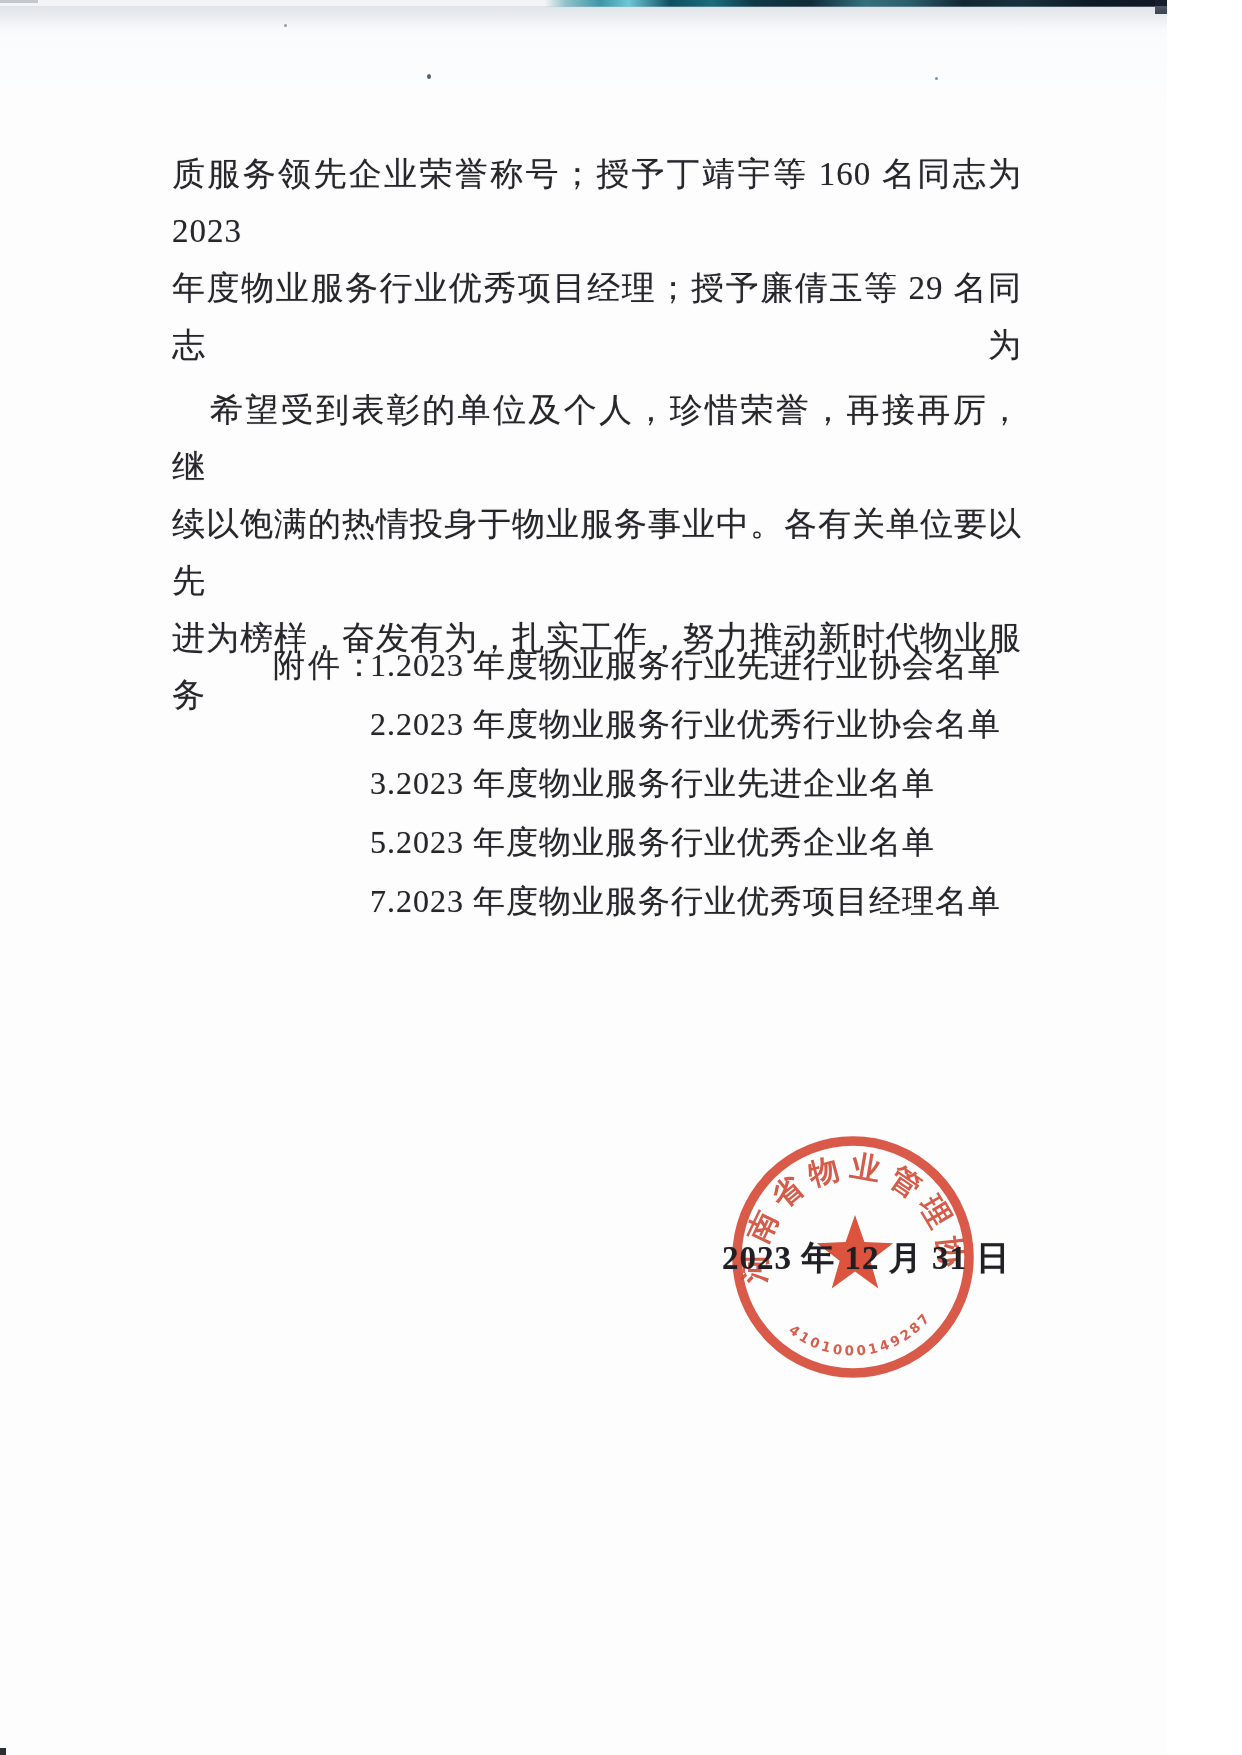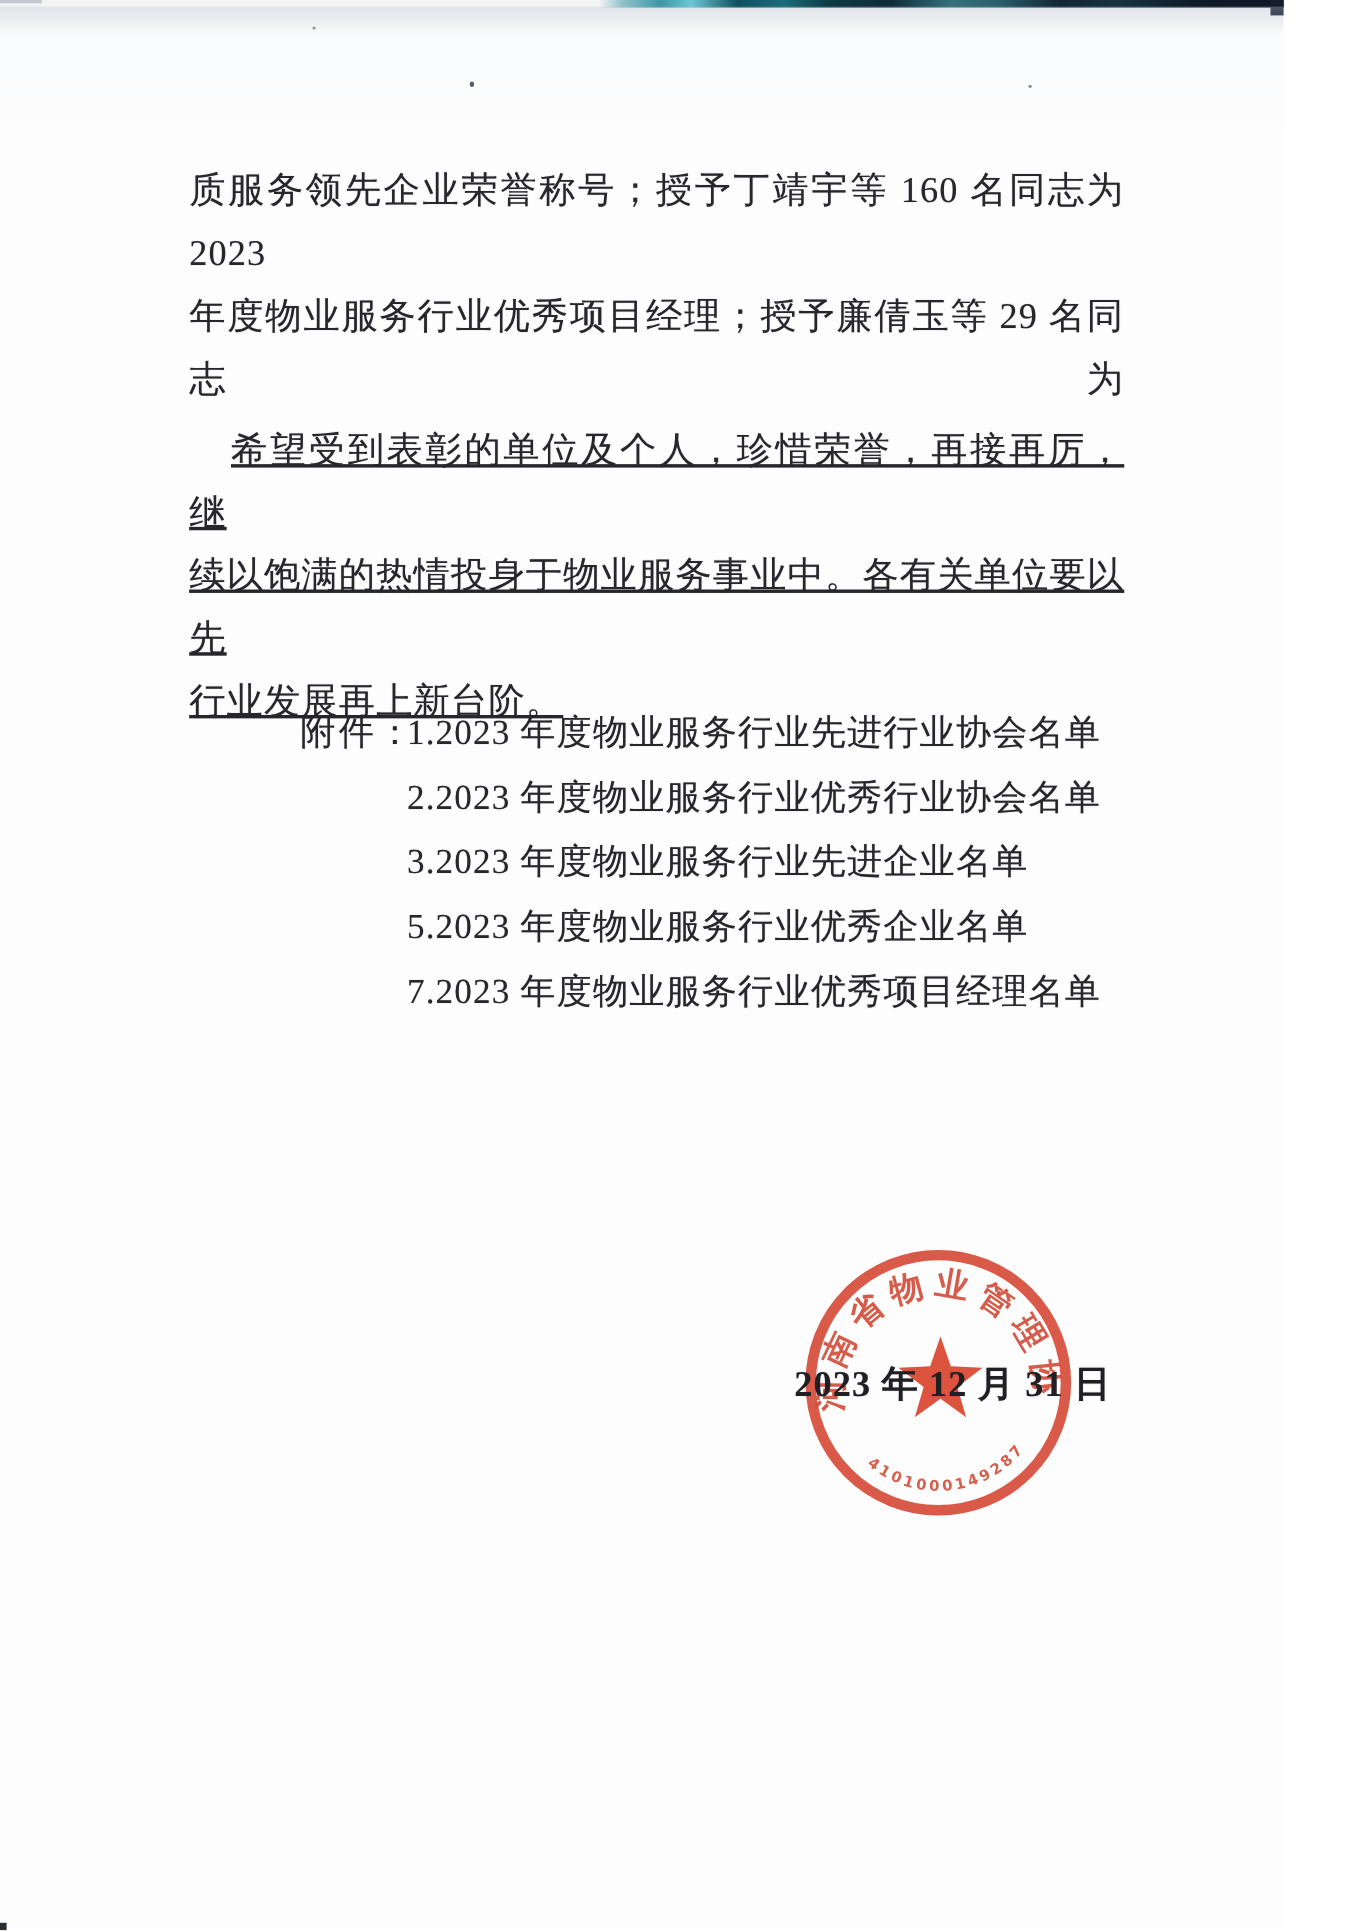--- a/index.html
+++ b/index.html
@@ -36,21 +36,21 @@
   .speck.s4 { left:0;     top:1748px; width:6px; height:7px; background:#2a2e33; border-radius:0; }
 
   
   .body-text {
     position:absolute; left:172px; top:146px; width:850px;
     font-size:33px; line-height:57px;
     text-shadow:0 0 1px rgba(38,38,43,.38);
   }
   .line { text-align:justify; text-align-last:justify; letter-spacing:1px; }
   .line.end { text-align-last:left; }
-  .para2 { margin-top:8px;text-decoration:underline; }
+  .para2 { margin-top:8px; }
   .para2 .line.first { text-indent:38px; }
 
   
   .attachments {
     position:absolute; left:188px; top:636px; width:900px;
     font-size:32px; line-height:59px;
     text-shadow:0 0 1px rgba(38,38,43,.38);
   }
   .att-label { position:absolute; left:85px; top:0; letter-spacing:3px; }
   .att-item { padding-left:182px; letter-spacing:1px; }
@@ -83,21 +83,21 @@
   <div class="speck s4"></div>
 
   <div class="body-text">
     <div class="para1">
       <div class="line">质服务领先企业荣誉称号；授予丁靖宇等 160 名同志为 2023</div>
       <div class="line">年度物业服务行业优秀项目经理；授予廉倩玉等 29 名同志为</div>
     </div>
     <div class="para2">
       <div class="line first">希望受到表彰的单位及个人，珍惜荣誉，再接再厉，继</div>
       <div class="line">续以饱满的热情投身于物业服务事业中。各有关单位要以先</div>
-      <div class="line end">行业发展再上新台阶。</div>
+      <div class="line">进为榜样，奋发有为，扎实工作，努力推动新时代物业服务</div>
     </div>
   </div>
 
   <div class="attachments">
     <span class="att-label">附件：</span>
     <div class="att-item">1.2023 年度物业服务行业先进行业协会名单</div>
     <div class="att-item">2.2023 年度物业服务行业优秀行业协会名单</div>
     <div class="att-item">3.2023 年度物业服务行业先进企业名单</div>
     <div class="att-item">5.2023 年度物业服务行业优秀企业名单</div>
     <div class="att-item">7.2023 年度物业服务行业优秀项目经理名单</div>

